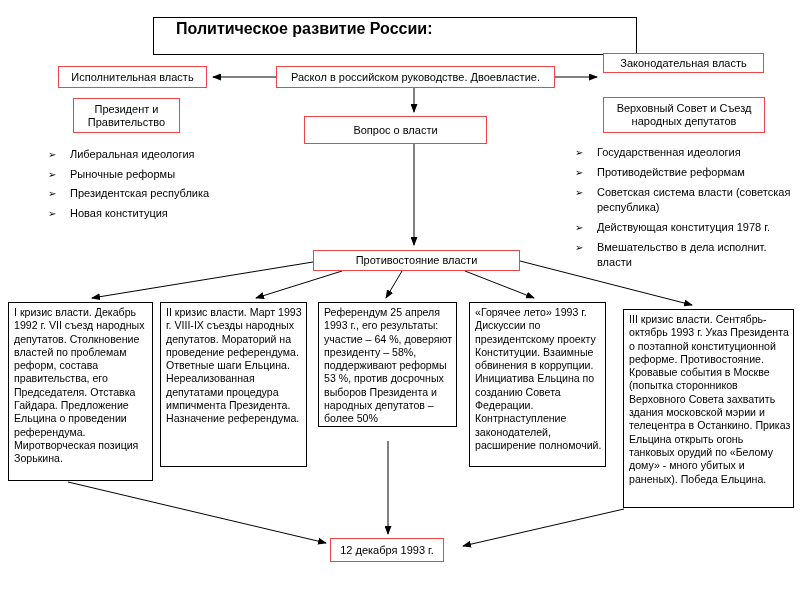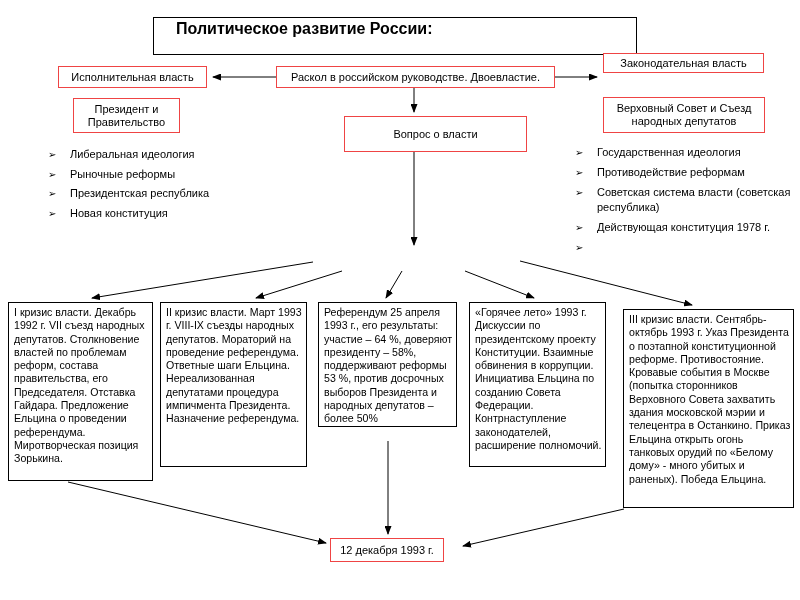--- a/index.html
+++ b/index.html
@@ -95,21 +95,21 @@
 
   <div class="title-box">
     <div class="l1">Политическое развитие России:</div>
   </div>
 
   <div class="box" style="left:58px; top:66px; width:149px; height:22px;">Исполнительная власть</div>
   <div class="box" style="left:276px; top:66px; width:279px; height:22px;">Раскол в российском руководстве. Двоевластие.</div>
   <div class="box" style="left:603px; top:53px; width:161px; height:20px;">Законодательная власть</div>
 
   <div class="box" style="left:73px; top:98px; width:107px; height:35px; padding:0 12px;">Президент и Правительство</div>
-  <div class="box" style="left:344px; top:116px; width:183px; height:36px;">Вопрос о власти</div>
+  <div class="box" style="left:304px; top:116px; width:183px; height:28px;">Вопрос о власти</div>
   <div class="box" style="left:603px; top:97px; width:162px; height:36px; padding:0 4px;">Верховный Совет и Съезд народных депутатов</div>
 
   <div class="blist left" style="left:48px; top:147px; width:220px;">
     <div class="bitem">
       <span class="bullet">➢</span>
       <span class="btext">Либеральная идеология</span>
     </div>
     <div class="bitem">
       <span class="bullet">➢</span>
       <span class="btext">Рыночные реформы</span>
@@ -136,23 +136,25 @@
     <div class="bitem">
       <span class="bullet">➢</span>
       <span class="btext">Советская система власти (советская республика)</span>
     </div>
     <div class="bitem">
       <span class="bullet">➢</span>
       <span class="btext">Действующая конституция 1978 г.</span>
     </div>
     <div class="bitem">
       <span class="bullet">➢</span>
+      <span class="btext">Вмешательство в дела исполнит. власти</span>
     </div>
   </div>
 
+  <div class="box" style="left:313px; top:250px; width:207px; height:21px;">Противостояние власти</div>
 
   <div class="crisis" style="left:8px; top:302px; width:145px; height:179px;">I кризис власти. Декабрь 1992 г. VII съезд народных депутатов. Столкновение властей по проблемам реформ, состава правительства, его Председателя. Отставка Гайдара. Предложение Ельцина о проведении референдума. Миротворческая позиция Зорькина.</div>
   <div class="crisis" style="left:160px; top:302px; width:147px; height:165px;">II кризис власти. Март 1993 г. VIII-IX съезды народных депутатов. Мораторий на проведение референдума. Ответные шаги Ельцина. Нереализованная депутатами процедура импичмента Президента. Назначение референдума.</div>
   <div class="crisis" style="left:318px; top:302px; width:139px; height:125px;">Референдум 25 апреля 1993 г., его результаты: участие – 64 %, доверяют президенту – 58%, поддерживают реформы 53 %, против досрочных выборов Президента и народных депутатов – более 50%</div>
   <div class="crisis" style="left:469px; top:302px; width:137px; height:165px;">«Горячее лето» 1993 г. Дискуссии по президентскому проекту Конституции. Взаимные обвинения в коррупции. Инициатива Ельцина по созданию Совета Федерации. Контрнаступление законодателей, расширение полномочий.</div>
   <div class="crisis" style="left:623px; top:309px; width:171px; height:199px;">III кризис власти. Сентябрь-октябрь 1993 г. Указ Президента о поэтапной конституционной реформе. Противостояние. Кровавые события в Москве (попытка сторонников Верховного Совета захватить здания московской мэрии и телецентра в Останкино. Приказ Ельцина открыть огонь танковых орудий по «Белому дому» - много убитых и раненых). Победа Ельцина.</div>
 
   <div class="box" style="left:330px; top:538px; width:114px; height:24px;">12 декабря 1993 г.</div>
 
 </div>

